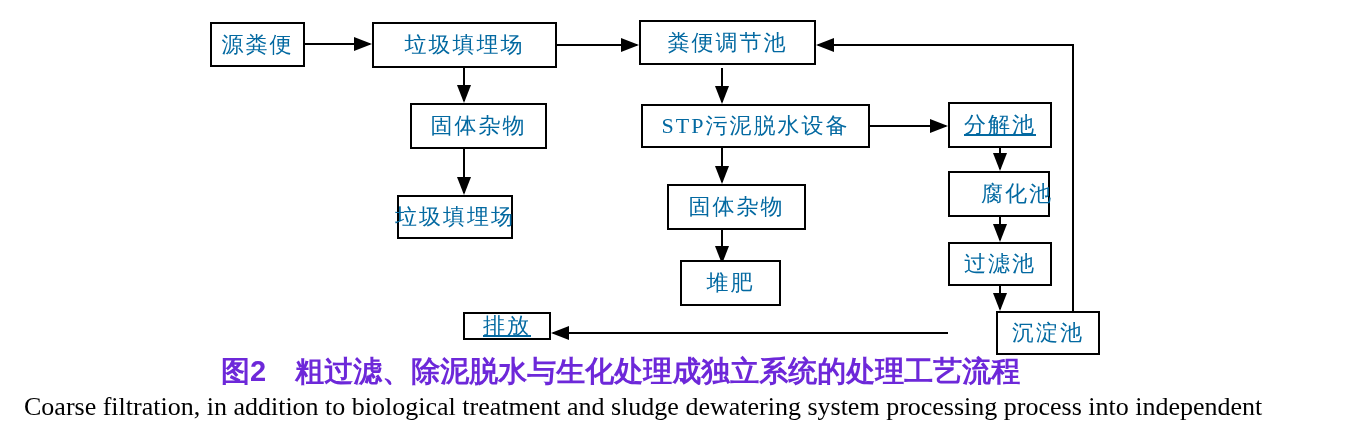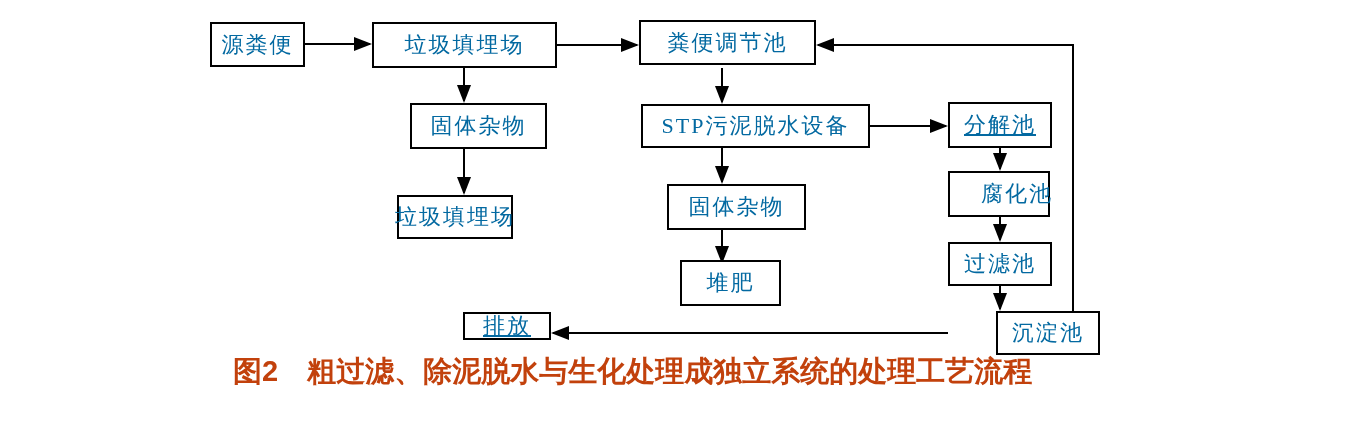--- a/index.html
+++ b/index.html
@@ -29,27 +29,27 @@
     align-items: center;
     justify-content: center;
     font-size: 22px;
     letter-spacing: 2px;
     color: #0369a1;
     white-space: nowrap;
     font-family: "Liberation Serif", serif;
   }
   #caption-zh {
     position: absolute;
-    left: 233px;
+    left: 221px;
     top: 352px;
     width: 800px;
     font-family: "Liberation Sans", sans-serif;
     font-weight: bold;
     font-size: 29px;
-    color: #c2410c;
+    color: #6d28d9;
     white-space: nowrap;
   }
   #caption-en {
     position: absolute;
     left: 24px;
     top: 392px;
     width: 1330px;
     font-family: "Liberation Serif", serif;
     font-size: 26px;
     color: #000000;
@@ -93,13 +93,14 @@
       <div class="flow-node" style="left: 667px; top: 184px; width: 139px; height: 46px; border-color: rgb(0, 0, 0);">固体杂物</div>
       <div class="flow-node" style="left: 680px; top: 260px; width: 101px; height: 46px; border-color: rgb(0, 0, 0);">堆肥</div>
       <div class="flow-node" style="left: 948px; top: 102px; width: 104px; height: 46px; border-color: rgb(0, 0, 0); text-decoration: underline;">分解池</div>
       <div class="flow-node" style="left: 948px; top: 171px; width: 102px; height: 46px; border-color: rgb(0, 0, 0); padding-left: 36px;">腐化池</div>
       <div class="flow-node" style="left: 948px; top: 242px; width: 104px; height: 44px; border-color: rgb(0, 0, 0);">过滤池</div>
       <div class="flow-node" style="left: 948px; top: 311px; width: 104px; height: 44px; border-color: rgb(0, 0, 0); margin-left: 48px;">沉淀池</div>
       <div class="flow-node" style="left: 463px; top: 312px; width: 88px; height: 28px; border-color: rgb(0, 0, 0); text-decoration: underline;">排放</div>
     </div>
 
   <div id="caption-zh">图2　粗过滤、除泥脱水与生化处理成独立系统的处理工艺流程</div>
+  <div id="caption-en">Coarse filtration, in addition to biological treatment and sludge dewatering system processing process into independent</div>
 </div>
 
 </body></html>

